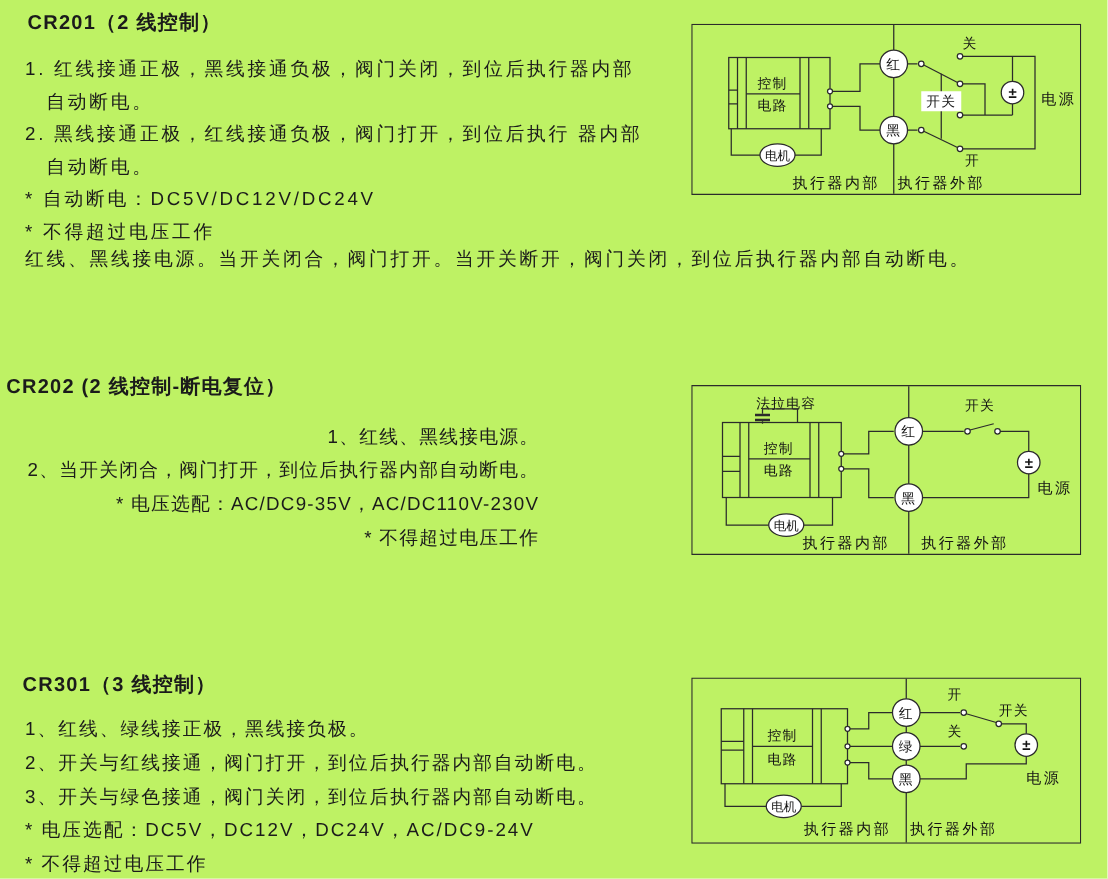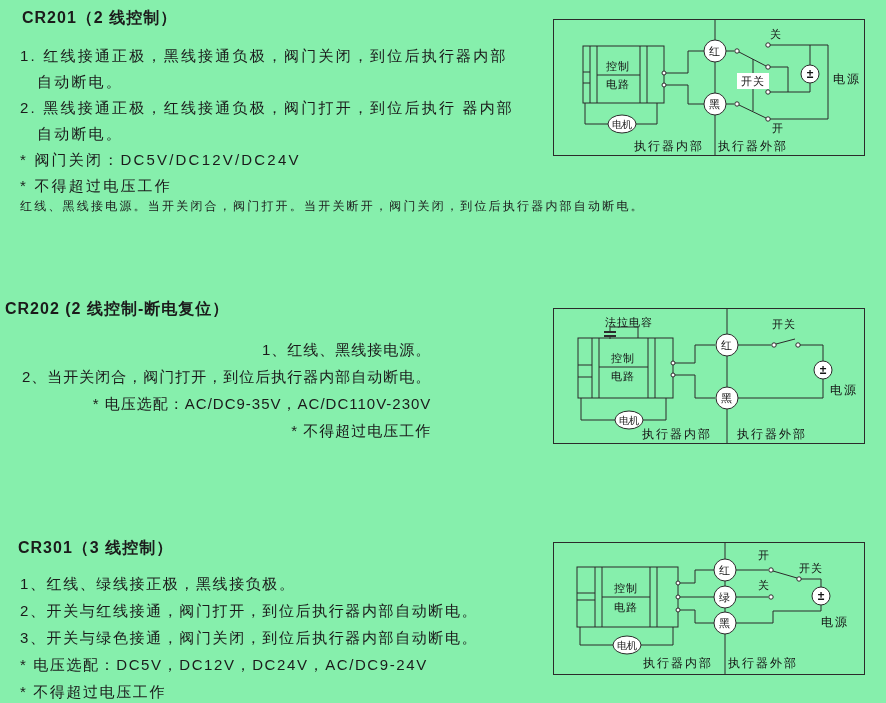--- a/index.html
+++ b/index.html
@@ -1,28 +1,28 @@
 <!DOCTYPE html>
 <html><head>
 <meta charset="utf-8">
 <style>
   html,body{margin:0;padding:0;background:#fff;}
   .page{
-    position:relative;width:886px;height:703px;background:#86efac;
+    position:relative;width:886px;height:703px;background:#bef264;
     font-family:"Liberation Sans","DejaVu Sans",sans-serif;color:#1b1b1b;overflow:hidden;
   }
   .head{position:absolute;margin:0;font-size:16px;font-weight:700;letter-spacing:1px;white-space:nowrap;}
   .lines{position:absolute;font-size:15px;white-space:nowrap;}
   .lines .ln{height:26px;line-height:26px;}
   .lh27 .ln{height:27px;line-height:27px;}
   .ind{padding-left:17px;}
   .ls22{letter-spacing:2.2px;}
   .ls10{letter-spacing:1px;text-align:right;}
   .ls16{letter-spacing:1.6px;}
-  .note{position:absolute;font-size:12px;letter-spacing:2.2px;white-space:nowrap;}
+  .note{position:absolute;font-size:15px;letter-spacing:2.2px;white-space:nowrap;}
   .diag{position:absolute;}
   .diag .w{fill:none;stroke:#2b2b2b;stroke-width:1;}
   .diag .w2{fill:none;stroke:#2b2b2b;stroke-width:2;}
   .diag .nd{fill:#ffffff;stroke:#2b2b2b;stroke-width:1;}
   .diag text{fill:#141414;font-family:"Liberation Sans","DejaVu Sans",sans-serif;}
   .t10{font-size:10px;text-anchor:middle;}
   .t11{font-size:11px;text-anchor:middle;letter-spacing:1px;}
   .t12{font-size:12px;text-anchor:middle;letter-spacing:2px;}
   .tpm{font-size:12px;font-weight:700;text-anchor:middle;}
 </style>
@@ -31,21 +31,21 @@
 
 <div class="page">
 
   <h2 class="head" style="left:22px;top:8px">CR201（2 线控制）</h2>
 
   <div class="lines ls22" style="left:20px;top:43px">
     <div class="ln">1. 红线接通正极，黑线接通负极，阀门关闭，到位后执行器内部</div>
     <div class="ln ind">自动断电。</div>
     <div class="ln">2. 黑线接通正极，红线接通负极，阀门打开，到位后执行 器内部</div>
     <div class="ln ind">自动断电。</div>
-    <div class="ln">* 阀门关闭：DC5V/DC12V/DC24V</div>
+    <div class="ln">* 自动断电：DC5V/DC12V/DC24V</div>
     <div class="ln">* 不得超过电压工作</div>
   </div>
 
   <div class="note" style="left:20px;top:198px">红线、黑线接电源。当开关闭合，阀门打开。当开关断开，阀门关闭，到位后执行器内部自动断电。</div>
 
   <svg class="diag" style="left:553px;top:19px" width="312" height="137" viewBox="0 0 312 137">
     <rect class="w" x="0.5" y="0.5" width="311" height="136"></rect>
     <line class="w" x1="162" y1="1" x2="162" y2="136"></line>
     <g>
       <rect class="w" x="30" y="27" width="81" height="57"></rect>

